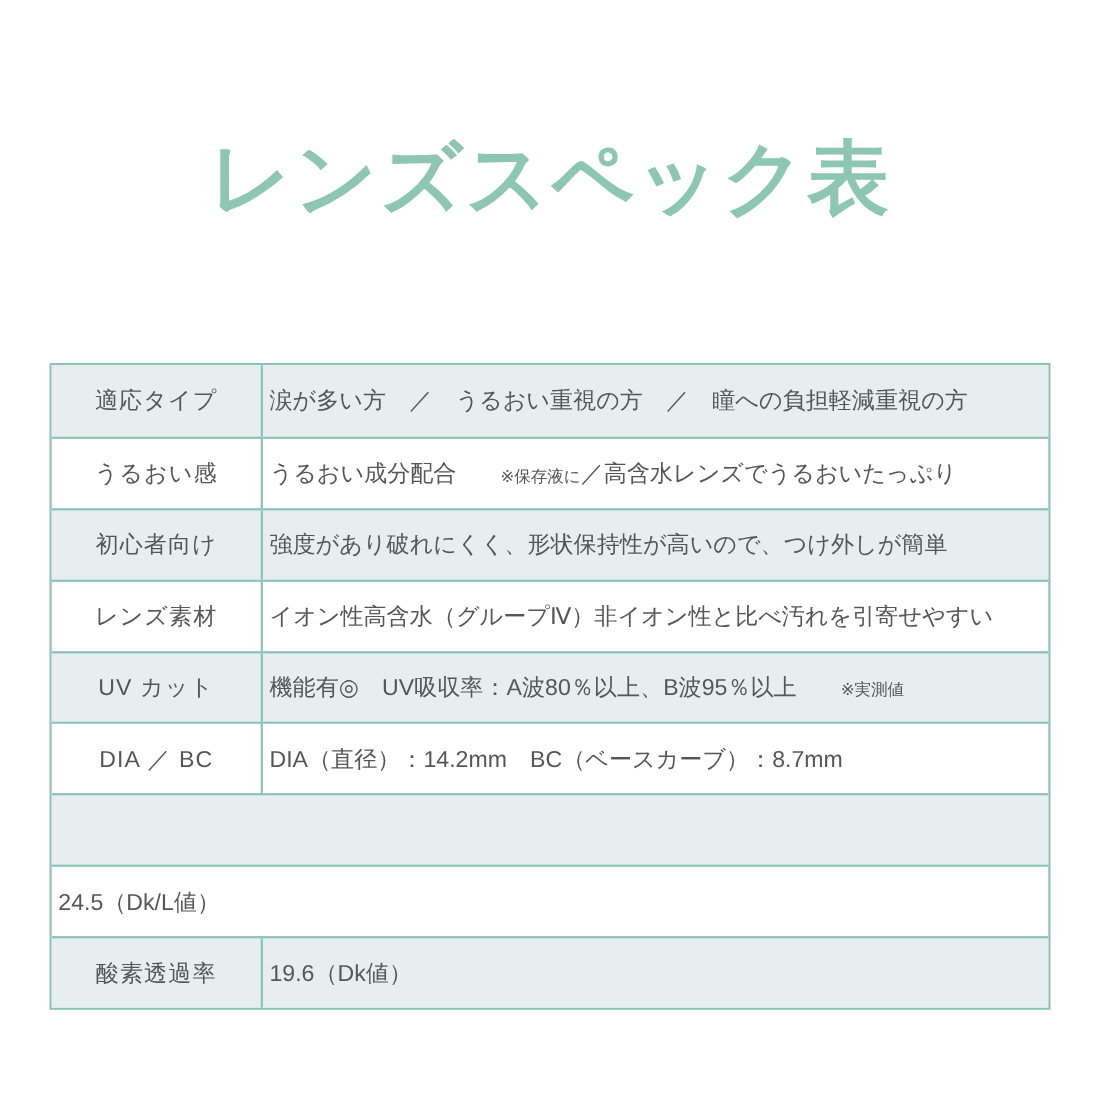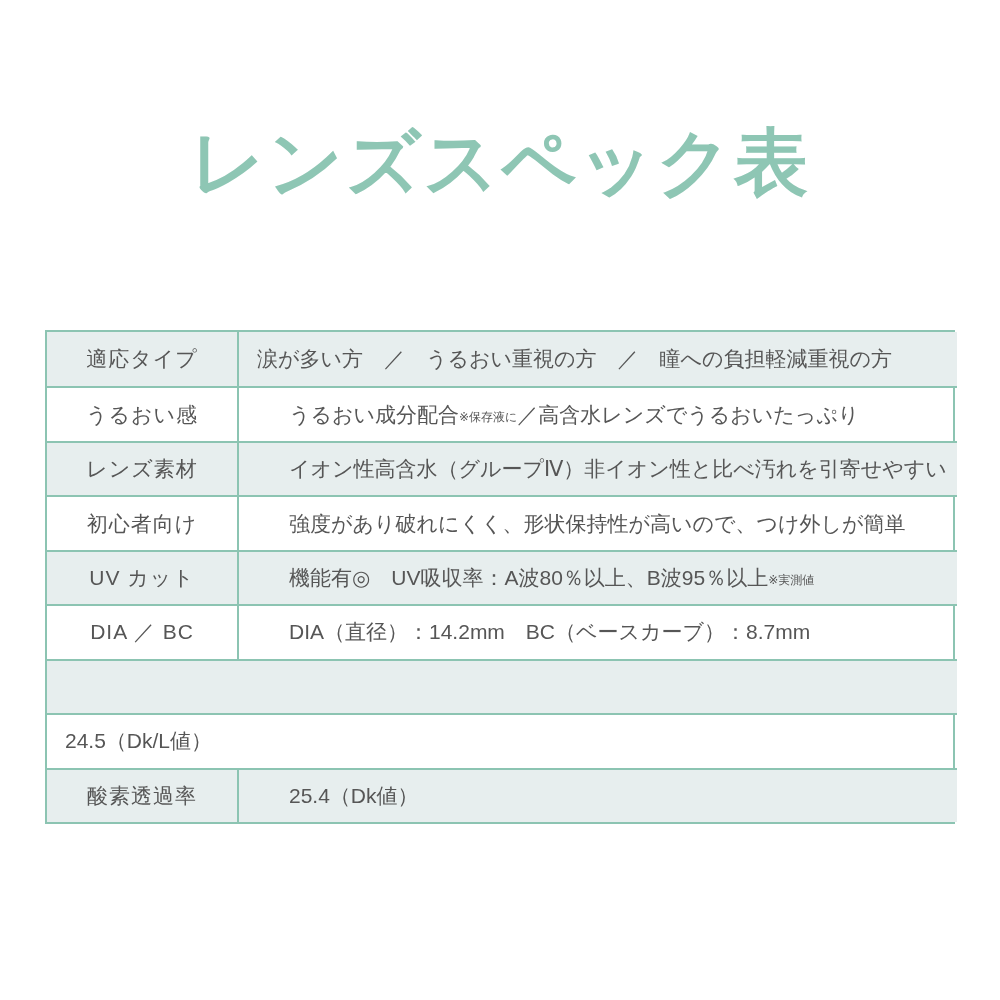--- a/index.html
+++ b/index.html
@@ -29,63 +29,63 @@
     font-size:74px;
     line-height:90px;
     letter-spacing:2px;
   }
   
   .spec-table{
     position:absolute;
     left:45px;
     top:330px;
     width:910px;
-    height:494px;
+    height:588px;
     border:2px solid var(--border);
     display:grid;
     grid-template-rows:repeat(9,1fr);
     background:#ffffff;
   }
   .spec-row{
     display:flex;
     align-items:stretch;
   }
   .spec-row + .spec-row{
     border-top:2px solid var(--border);
-    gap:32px;
   }
   .spec-row:nth-child(odd){
     background:var(--tint);
   }
   .spec-row .label-cell{
     width:192px;
     flex:0 0 192px;
     border-right:2px solid var(--border);
     display:flex;
     align-items:center;
     justify-content:center;
     font-size:21px;
     letter-spacing:1px;
     color:var(--text);
   }
   .spec-row .content-cell{
     flex:1;
     display:flex;
     align-items:center;
-    padding-left:18px;
+    padding-left:6px;
     padding-right:10px;
     font-size:21px;
     color:var(--text);
     white-space:nowrap;
     overflow:hidden;
   }
   .content-cell .note{
-    font-size:12px;
+    font-size:15px;
     align-self:center;
     padding-top:6px;
+    margin-left:40px;
   }
 </style>
 </head>
 <body>
 
 <div class="title-block">
   <div>レンズスペック表</div>
 </div>
 
 <div class="spec-table" id="spec-table">
@@ -99,30 +99,30 @@
   <div class="spec-row">
     <div class="label-cell">うるおい感</div>
     <div class="content-cell">
         <span>うるおい成分配合 </span>
         <span class="note">※保存液に</span>
         <span> ／高含水レンズでうるおいたっぷり</span>
       </div>
   </div>
 
   <div class="spec-row">
-    <div class="label-cell">レンズ素材</div>
+    <div class="label-cell">初心者向け</div>
     <div class="content-cell">
-        <span>イオン性高含水（グループⅣ）非イオン性と比べ汚れを引寄せやすい</span>
+        <span>強度があり破れにくく、形状保持性が高いので、つけ外しが簡単</span>
       </div>
   </div>
 
   <div class="spec-row">
-    <div class="label-cell">初心者向け</div>
+    <div class="label-cell">レンズ素材</div>
     <div class="content-cell">
-        <span>強度があり破れにくく、形状保持性が高いので、つけ外しが簡単</span>
+        <span>イオン性高含水（グループⅣ）非イオン性と比べ汚れを引寄せやすい</span>
       </div>
   </div>
 
   <div class="spec-row">
     <div class="label-cell">UV カット</div>
     <div class="content-cell">
         <span>機能有◎　UV吸収率：A波80％以上、B波95％以上 </span>
         <span class="note">※実測値</span>
       </div>
   </div>
@@ -139,16 +139,16 @@
 
   <div class="spec-row">
     <div class="content-cell">
         <span>24.5（Dk/L値）</span>
       </div>
   </div>
 
   <div class="spec-row">
     <div class="label-cell">酸素透過率</div>
     <div class="content-cell">
-        <span>25.4（Dk値）</span>
+        <span>19.6（Dk値）</span>
       </div>
   </div>
 </div>
 
 </body></html>

